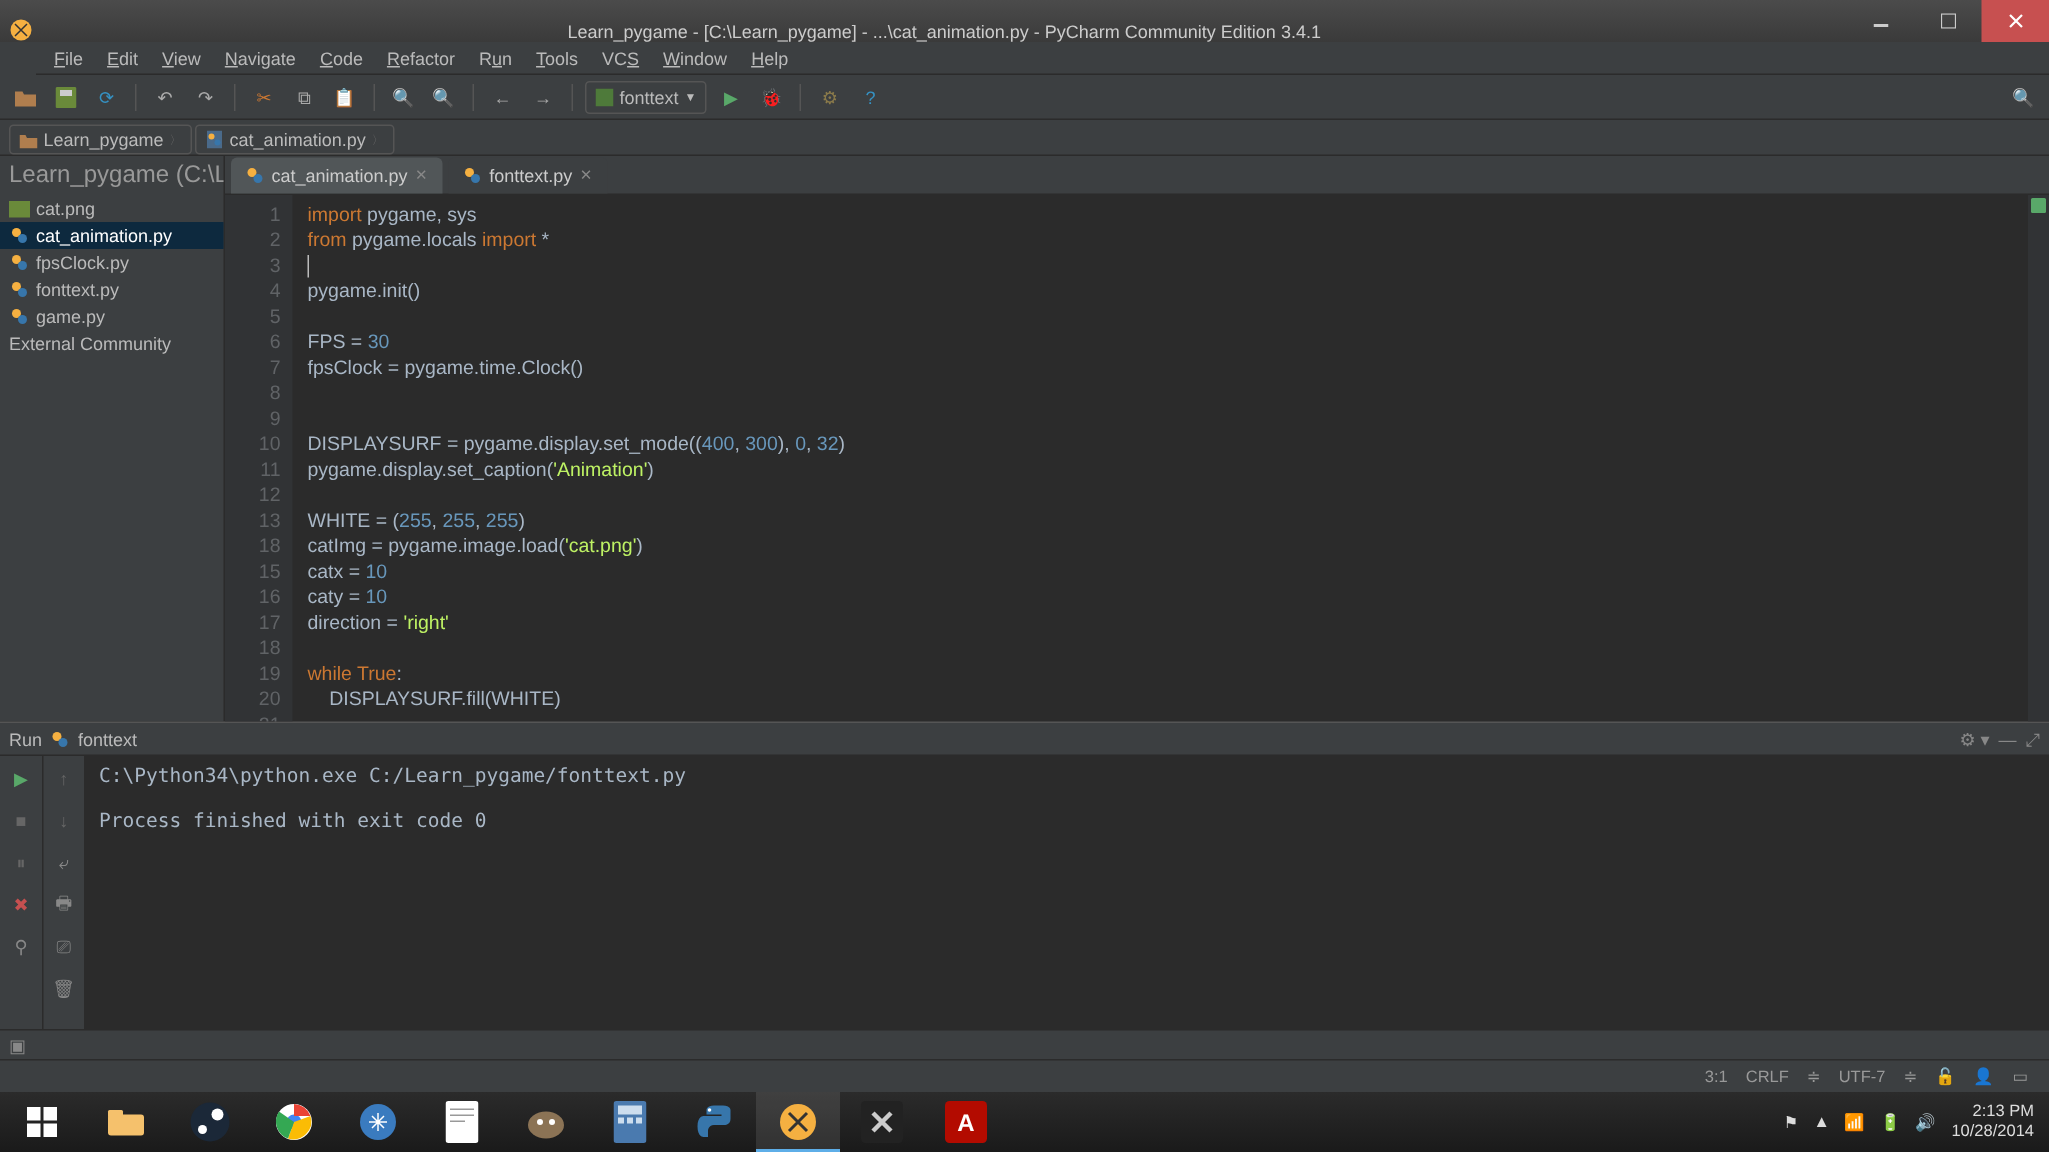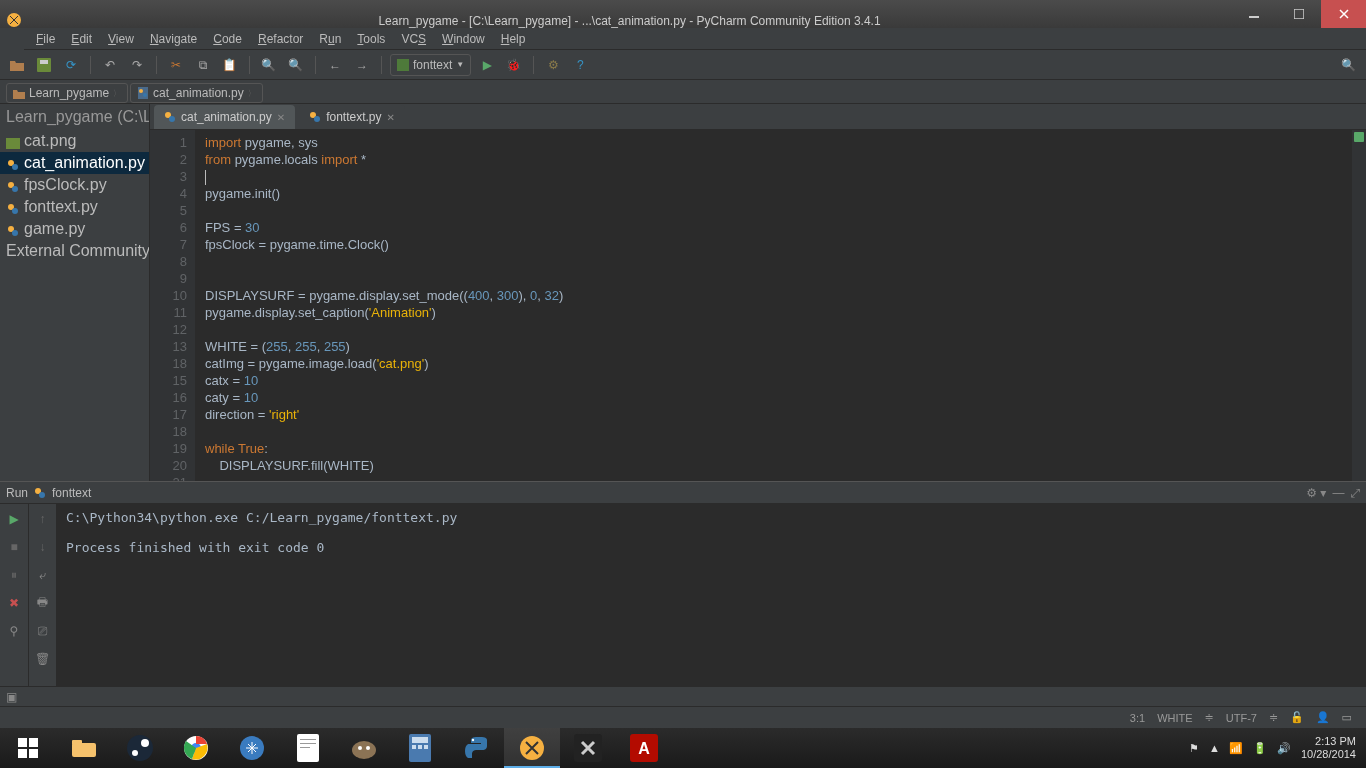--- a/index.html
+++ b/index.html
@@ -16,34 +16,34 @@
 .toolbar { height: 30px; background: #3c3f41; display: flex; align-items: center; padding: 0 6px; gap: 5px; border-bottom: 1px solid #2b2b2b; }
 .tbtn { width: 22px; height: 22px; display: flex; align-items: center; justify-content: center; color: #aaa; border-radius: 3px; }
 .tsep { width: 1px; height: 18px; background: #555; margin: 0 3px; }
 .runconfig { display:flex; align-items:center; gap:4px; border:1px solid #555; padding:1px 6px; border-radius:3px; height:22px; color:#bbb; }
 .search-right { margin-left:auto; }
 .breadcrumb { height: 24px; background: #3c3f41; display:flex; align-items:flex-end; padding-left:6px; border-bottom:1px solid #2b2b2b; }
 .crumb { display:flex; align-items:center; gap:4px; padding:0 6px; border:1px solid #555; border-radius:3px; height:20px; margin-right:2px; color:#bbb; background:#3c3f41;}
 .main { flex:1; display:flex; min-height:0; }
 .sidebar { width:150px; background:#3c3f41; border-right:1px solid #2b2b2b; display:flex; flex-direction:column; }
 .sbheader { padding:4px 6px; color:#999; font-size:16px; white-space:nowrap; overflow:hidden; }
-.sbitem { display:flex; align-items:flex-end; gap:4px; padding:2px 6px; color:#bbb; font-size:16px; white-space:nowrap; overflow:hidden; }
+.sbitem { display:flex; align-items:flex-start; gap:4px; padding:2px 6px; color:#bbb; font-size:12px; white-space:nowrap; overflow:hidden; }
 .sbitem.sel { background:#0d293e; color:#fff; }
 .pyicon { width:14px; height:14px; display:inline-block; }
 .editor { flex:1; display:flex; flex-direction:column; background:#2b2b2b; min-width:0;}
 .edtabs { height:26px; background:#3c3f41; display:flex; align-items:flex-end; border-bottom:1px solid #2b2b2b;}
 .edtab { display:flex; align-items:center; gap:5px; padding:4px 10px; background:#515658; color:#ccc; border-top-left-radius:4px; border-top-right-radius:4px; margin-left:4px; height:24px;}
 .edtab.inactive { background:#3c3f41; }
 .edtab .x { color:#888; font-size:10px; }
 .codearea { flex:1; display:flex; font-family: "Consolas", monospace; font-size:13px; line-height:17px; overflow:hidden;}
 .gutter { width:45px; background:#313335; text-align:right; color:#606366; padding:4px 8px 4px 0; }
 .gutter div { height:17px; }
 .code { flex:1; padding:4px 0 4px 10px; white-space:pre; color:#a9b7c6; position:relative;}
 .code .kw { color:#cc7832; }
-.code .str { color:#eab308; }
+.code .str { color:#bef264; }
 .code .num { color:#6897bb; }
 .code .caret { border-left:1px solid #bbb; height:15px; display:inline-block; vertical-align:middle;}
 .runpanel { height:205px; border-top:1px solid #555; background:#2b2b2b; display:flex; flex-direction:column;}
 .runhdr { height:22px; background:#3c3f41; display:flex; align-items:center; padding:0 6px; color:#bbb; gap:6px; border-bottom:1px solid #2b2b2b;}
 .runhdr .spacer{flex:1;}
 .runbody { flex:1; display:flex; }
 .runside { width:28px; background:#3c3f41; display:flex; flex-direction:column; align-items:center; padding-top:4px; gap:6px;}
 .runside2 { width:28px; background:#3c3f41; display:flex; flex-direction:column; align-items:center; padding-top:4px; gap:6px; border-left:1px solid #2b2b2b;}
 .runout { flex:1; font-family:"Consolas",monospace; font-size:13px; color:#a9b7c6; padding:6px 10px; white-space:pre;}
 .statusbar { height:22px; background:#3c3f41; border-top:1px solid #2b2b2b; display:flex; align-items:center; padding:0 8px; color:#999; font-size:11px;}
@@ -306,21 +306,21 @@
   </div>
 </div>
 
 <div style="height:20px;background:#3c3f41;border-top:1px solid #2b2b2b;display:flex;align-items:center;padding:0 6px;">
   <span style="color:#888;">▣</span>
 </div>
 
 <div class="statusbar">
   <div class="spacer"></div>
   <span>3:1</span>
-  <span>WHITE</span>
+  <span>CRLF</span>
   <span>≑</span>
   <span>UTF-7</span>
   <span>≑</span>
   <span>🔓</span>
   <span>👤</span>
   <span>▭</span>
 </div>
 
 <div class="taskbar">
   <div class="taskbtn">

